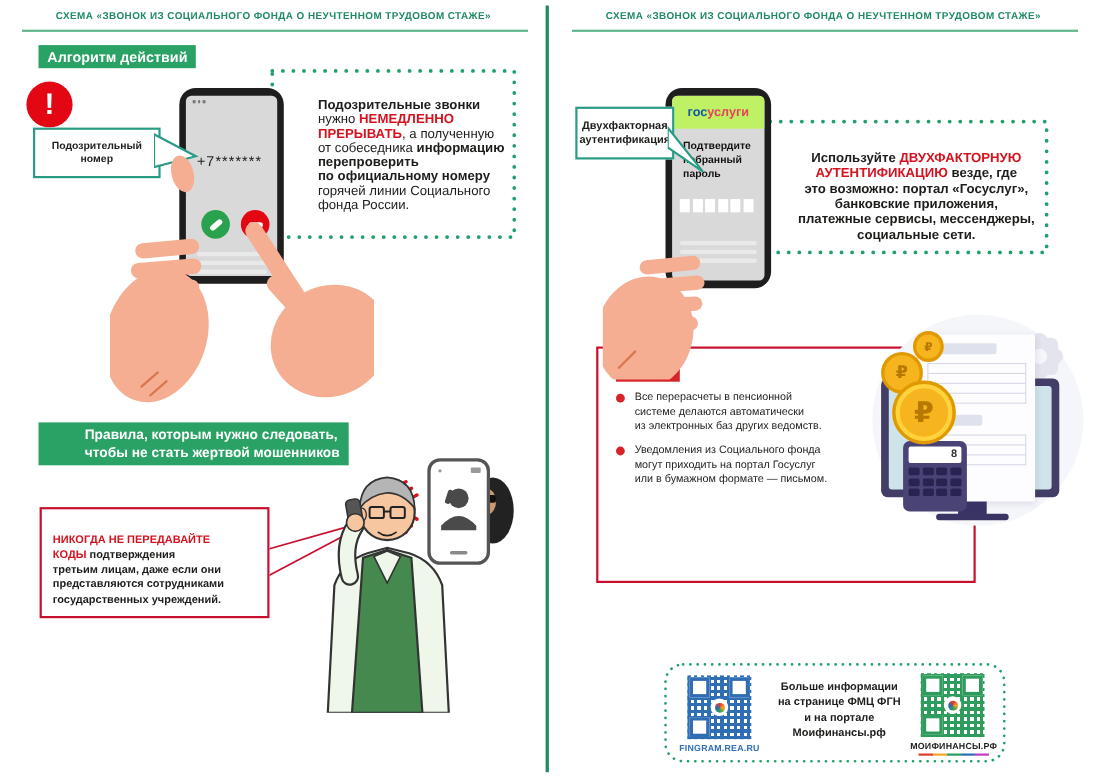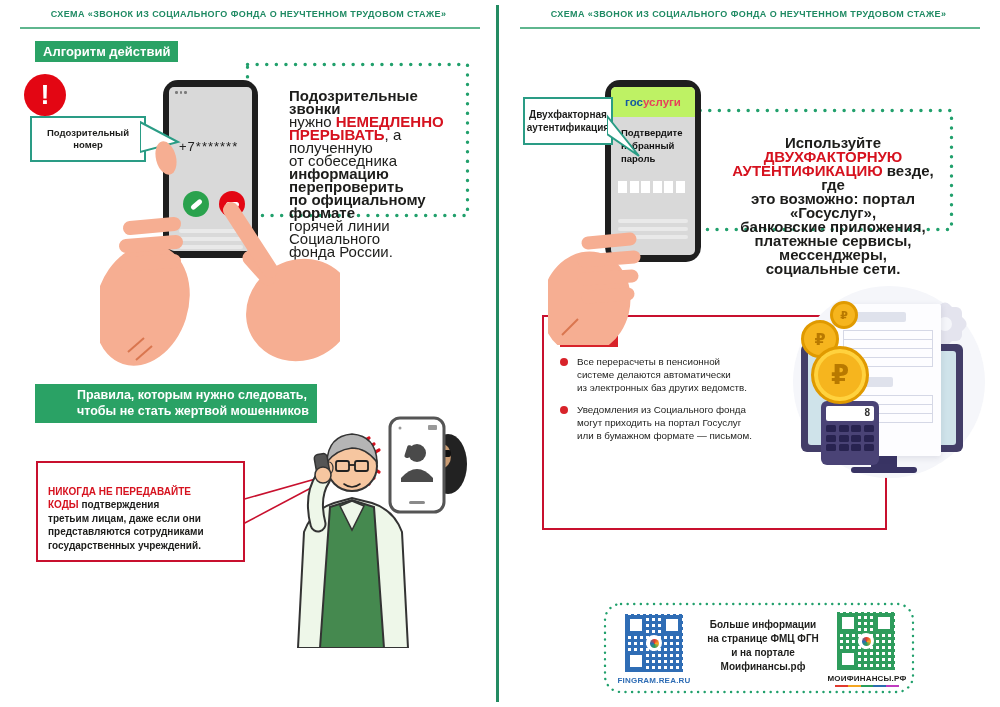--- a/index.html
+++ b/index.html
@@ -13,21 +13,21 @@
   .header-rule{position:absolute;top:27px;width:460px;height:1.5px;background:#2a9e68;opacity:.75;}
   #divider{position:absolute;left:496px;top:5px;width:3px;height:697px;background:#238b62;}
   
   .green-label{position:absolute;background:#2aa265;color:#fff;font-weight:bold;padding:3px 8px;}
   
   .callout{position:absolute;background:#fff;border:2px solid #2a9c85;display:flex;align-items:center;
            justify-content:center;text-align:center;font-weight:bold;z-index:4;}
   
   .dotbox{position:absolute;z-index:1;}
   .dotbox svg.frame{position:absolute;left:0;top:0;pointer-events:none;}
-  .rich{position:absolute;font-size:15px;line-height:13px;z-index:2;}
+  .rich{position:absolute;font-size:12px;line-height:13px;z-index:2;}
   .rich .b{font-weight:bold;}
   .rich .r{font-weight:bold;color:#d6121f;}
   
   .phone{position:absolute;background:#1e1e1e;border-radius:15px;z-index:3;}
   .screen{position:absolute;left:6px;top:7px;right:6px;bottom:7px;background:#d9d9d9;border-radius:5px;overflow:hidden;}
   .spk-dots{position:absolute;left:6px;top:4px;display:flex;gap:2px;}
   .spk-dots i{width:2.5px;height:2.5px;border-radius:50%;background:#7c7c7c;}
   .call-btn{position:absolute;width:26px;height:26px;border-radius:50%;display:flex;align-items:center;justify-content:center;}
   .call-btn .rec{width:13px;height:5px;border-radius:3px;background:#fff;}
   .bars i{display:block;height:4px;background:#e9e9e9;border-radius:2px;margin-bottom:4px;}
@@ -100,21 +100,21 @@
   <div class="dotbox" style="left:245px;top:62px;width:225px;height:156px;">
     <svg class="frame" width="225" height="156">
       <rect x="2.5" y="2.5" width="220" height="151" fill="none" stroke="#21a06c" stroke-width="3.4" stroke-linecap="round" stroke-dasharray="0.1 9.5"></rect>
     </svg>
     <p class="rich pre" style="left:44px;top:14px;width:176px;margin:0;">
       <span class="b">Подозрительные звонки
 </span><span>нужно </span><span class="r">НЕМЕДЛЕННО
 ПРЕРЫВАТЬ</span><span>, а полученную
 от собеседника </span><span class="b">информацию
 перепроверить
-по официальному формате
+по официальному номеру
 </span><span>горячей линии Социального
 фонда России.</span>
     </p>
   </div>
 
   <div class="phone" style="left:163px;top:80px;width:95px;height:178px;">
     <div class="screen">
       <div class="spk-dots">
           <i></i>
           <i></i>

